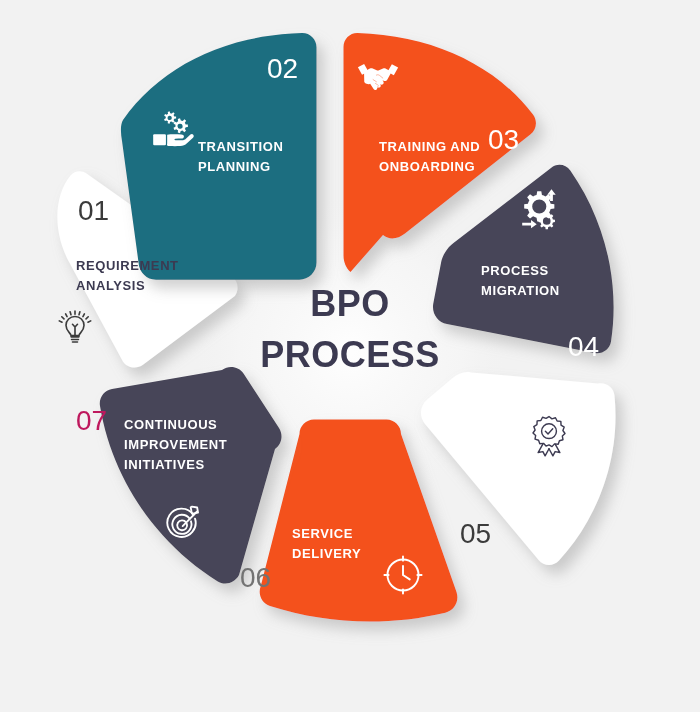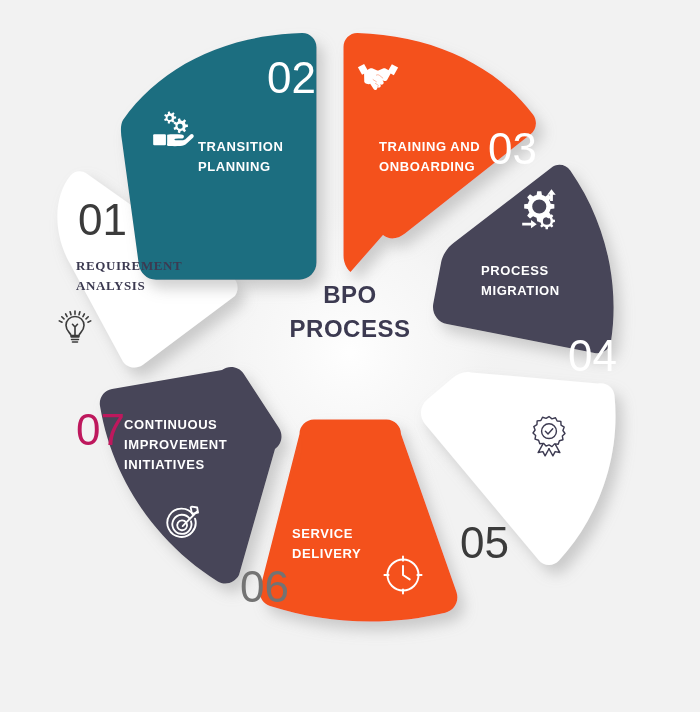--- a/index.html
+++ b/index.html
@@ -32,31 +32,31 @@
     stroke: none;
   }
   .center-title {
     position: absolute;
     left: 250px;
     top: 278px;
     width: 200px;
     text-align: center;
     color: #3c3a51;
     font-weight: bold;
-    font-size: 24px;
+    font-size: 36px;
     line-height: 1.42;
     letter-spacing: 0.5px;
     font-family: "Liberation Sans", sans-serif;
     pointer-events: none;
   }
   .center-title .l2 { display:block; }
 
   .num {
     position: absolute;
-    font-size: 44px;
+    font-size: 28px;
     font-weight: normal;
     letter-spacing: 0px;
     font-family: "Liberation Sans", sans-serif;
     white-space: nowrap;
   }
   .label {
     position: absolute;
     font-size: 13px;
     font-weight: bold;
     letter-spacing: 0.6px;
@@ -67,21 +67,21 @@
   .icon-box {
     position: absolute;
     width: 46px;
     height: 46px;
   }
   .icon-box svg { width: 100%; height: 100%; display:block; }
 
   
   
   #num-01   { left: 78px;  top: 184px;  color: #3b3b3b; margin-top: 11px; }
-  #lbl-01   { left: 76px;  top: 256px;  color: #3c3a51; font-family: Liberation Serif, serif; }
+  #lbl-01   { left: 76px;  top: 256px;  color: #3c3a51; }
   #icon-01  { left: 52px;  top: 304px; }
 
   
   #num-02   { left: 267px; top: 53px;   color: #ffffff; }
   #lbl-02   { left: 198px; top: 137px;  color: #ffffff; }
   #icon-02  { left: 148px; top: 105px; }
 
   
   #num-03   { left: 488px; top: 124px;  color: #ffffff; text-align: right; }
   #lbl-03   { left: 362px; top: 137px;  color: #ffffff; margin-left: 17px; }

